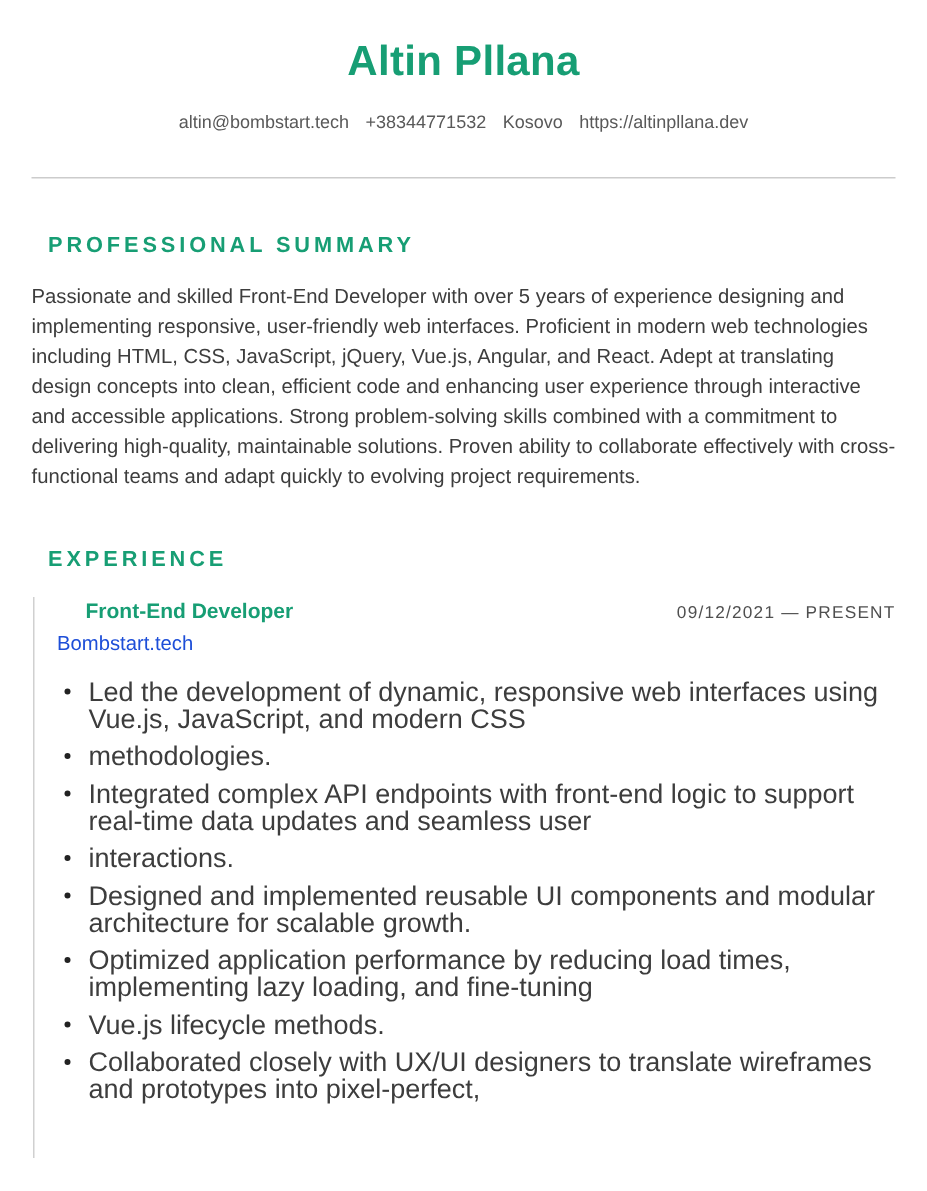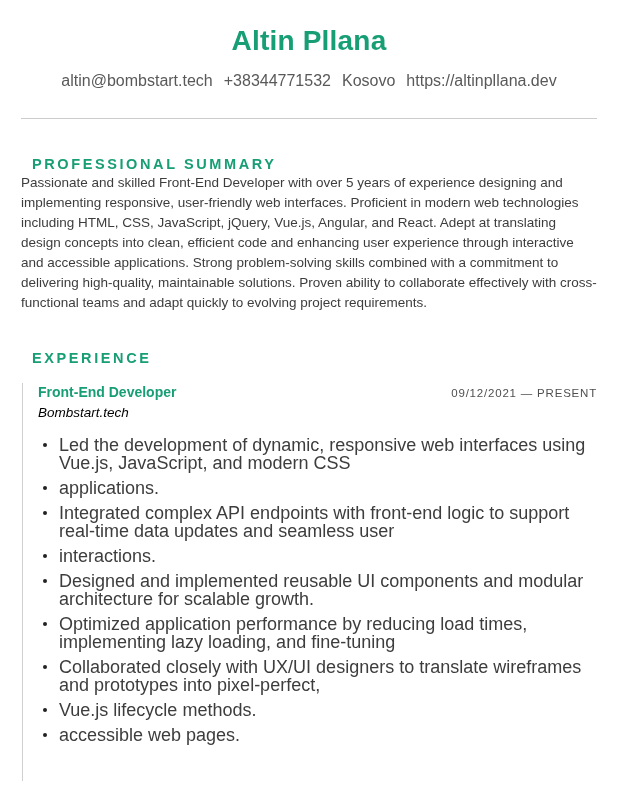--- a/index.html
+++ b/index.html
@@ -31,74 +31,75 @@
     font-size: 16px;
     font-weight: 700;
     line-height: 20px;
   }
   .contact-line {
     margin-top: 15px;
     display: flex;
     justify-content: center;
     gap: 11px;
     color: #595959;
-    font-size: 16px;
+    font-size: 12px;
     line-height: 16px;
   }
   .divider {
     border: none;
     border-top: 1px solid #cccccc;
     margin-top: 29px;
   }
   
   .section-heading {
     color: var(--accent, #179e74);
     font-size: 14.5px;
     font-weight: 700;
     letter-spacing: 2.6px;
     line-height: 18px;
     margin-top: 36px;
     margin-left: 11px;
   }
   .summary-text {
+    margin-top: 15px;
     color: #3d3d3d;
     font-size: 13.5px;
     line-height: 20px;
   }
   
   .job {
     margin-top: 16px;
     margin-left: 1px;
     border-left: 1px solid #d0d0d0;
     padding-left: 15px;
     padding-bottom: 30px;
   }
   .job-head {
     display: flex;
     justify-content: space-between;
     align-items: baseline;
+    margin-left: 19px;
   }
   .job-title {
     color: var(--accent, #179e74);
     font-size: 14px;
     font-weight: 700;
     line-height: 19px;
   }
   .job-dates {
     color: #4f4f4f;
     font-size: 11.5px;
     letter-spacing: 0.8px;
     line-height: 19px;
     white-space: nowrap;
   }
   .company {
-    color: #000000;
+    color: #1d4ed8;
     font-size: 13.5px;
     line-height: 19px;
-    font-style: italic;
   }
   ul.bullets {
     list-style: none;
     margin-top: 14px;
   }
   ul.bullets li {
     position: relative;
     padding-left: 21px;
     color: #3d3d3d;
     font-size: 18px;
@@ -148,32 +149,31 @@
     <div class="job">
       <div class="job-head">
         <div class="job-title">Front-End Developer</div>
         <div class="job-dates">09/12/2021 — PRESENT</div>
       </div>
       <div class="company">Bombstart.tech</div>
       <ul class="bullets">
 
           <li>Led the development of dynamic, responsive web interfaces using Vue.js, JavaScript, and modern CSS</li>
 
-          <li>applications.</li>
+          <li>methodologies.</li>
 
           <li>Integrated complex API endpoints with front-end logic to support real-time data updates and seamless user</li>
 
           <li>interactions.</li>
 
           <li>Designed and implemented reusable UI components and modular architecture for scalable growth.</li>
 
           <li>Optimized application performance by reducing load times, implementing lazy loading, and fine-tuning</li>
 
+          <li>Vue.js lifecycle methods.</li>
+
           <li>Collaborated closely with UX/UI designers to translate wireframes and prototypes into pixel-perfect,</li>
 
-          <li>Vue.js lifecycle methods.</li>
-
-          <li>accessible web pages.</li>
         </ul>
     </div>
   </section>
 
 </div>
 
 </body></html>

